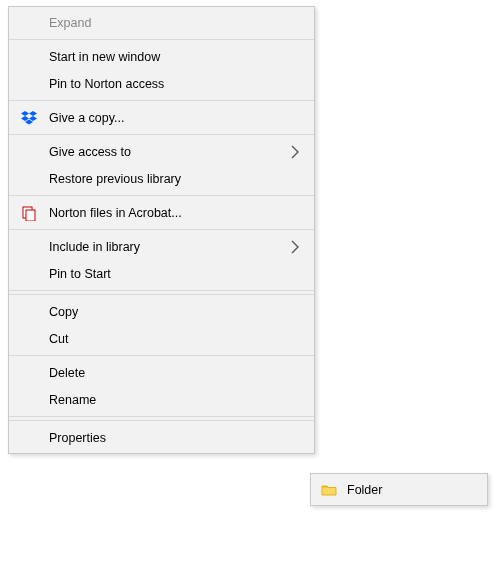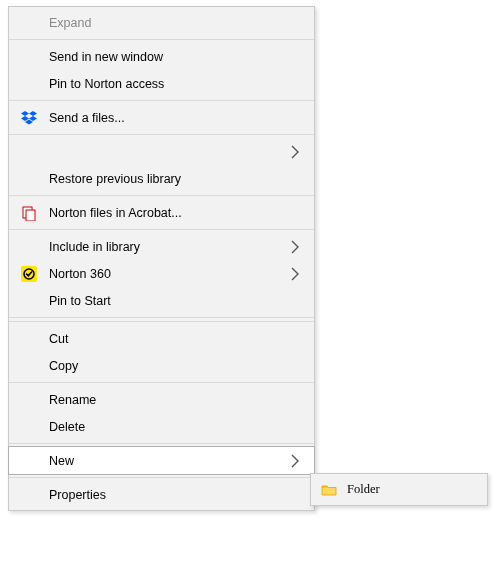--- a/index.html
+++ b/index.html
@@ -23,21 +23,20 @@
     padding: 2px 0;
     box-shadow: 2px 2px 4px rgba(0,0,0,0.15);
   }
   .menu .item {
     display: flex;
     align-items: center;
     height: 27px;
     padding: 0 10px 0 0;
     position: relative;
     box-sizing: border-box;
-    justify-content: flex-end;
   }
   .menu .item .icon-slot {
     width: 40px;
     display: flex;
     align-items: center;
     justify-content: center;
     flex: none;
   }
   .menu .item .label {
     flex: 1;
@@ -65,21 +64,20 @@
     height: 29px;
   }
   .submenu {
     position: absolute;
     left: 308px;
     width: 176px;
     background: #f2f2f2;
     border: 1px solid #c9c9c9;
     padding: 2px 0;
     box-shadow: 2px 2px 4px rgba(0,0,0,0.15);
-    font-family: Liberation Serif, serif;
   }
   .submenu .item {
     display: flex;
     align-items: center;
     height: 27px;
     padding: 0 10px 0 0;
   }
   .submenu .item .icon-slot {
     width: 36px;
     display: flex;
@@ -99,21 +97,21 @@
 
   <div class="item disabled">
     <span class="icon-slot"></span>
     <span class="label">Expand</span>
   </div>
 
   <div class="sep"></div>
 
   <div class="item">
     <span class="icon-slot"></span>
-    <span class="label">Send in new window</span>
+    <span class="label">Start in new window</span>
   </div>
 
   <div class="item">
     <span class="icon-slot"></span>
     <span class="label">Pin to Norton access</span>
   </div>
 
   <div class="sep"></div>
 
   <div class="item">
@@ -121,27 +119,28 @@
       <svg width="16" height="16" viewBox="0 0 16 16">
         <g fill="#0061ff">
           <polygon points="4,1 8,3.5 4,6 0,3.5"></polygon>
           <polygon points="12,1 16,3.5 12,6 8,3.5"></polygon>
           <polygon points="4,6 8,8.5 4,11 0,8.5"></polygon>
           <polygon points="12,6 16,8.5 12,11 8,8.5"></polygon>
           <polygon points="8,9.5 12,12 8,14.5 4,12"></polygon>
         </g>
       </svg>
     </span>
-    <span class="label">Send a files...</span>
-  </div>
-
-  <div class="sep"></div>
-
-  <div class="item">
-    <span class="icon-slot"></span>
+    <span class="label">Give a copy...</span>
+  </div>
+
+  <div class="sep"></div>
+
+  <div class="item">
+    <span class="icon-slot"></span>
+    <span class="label">Give access to</span>
     <span class="chevron">
       <svg width="10" height="14" viewBox="0 0 10 14">
           <path d="M2 1 L8 7 L2 13" fill="none" stroke="#555" stroke-width="1.4"></path>
         </svg>
     </span>
   </div>
 
   <div class="item">
     <span class="icon-slot"></span>
     <span class="label">Restore previous library</span>
@@ -164,79 +163,55 @@
   <div class="item">
     <span class="icon-slot"></span>
     <span class="label">Include in library</span>
     <span class="chevron">
       <svg width="10" height="14" viewBox="0 0 10 14">
           <path d="M2 1 L8 7 L2 13" fill="none" stroke="#555" stroke-width="1.4"></path>
         </svg>
     </span>
   </div>
 
-  <div class="item">
-    <span class="icon-slot">
-      <svg width="16" height="16" viewBox="0 0 16 16">
-        <rect x="0" y="0" width="16" height="16" rx="2" fill="#ffe600"></rect>
-        <circle cx="8" cy="8" r="5" fill="none" stroke="#000" stroke-width="1.6"></circle>
-        <path d="M5.5 8 L7.3 9.8 L10.5 6" fill="none" stroke="#000" stroke-width="1.6" stroke-linecap="round"></path>
-      </svg>
-    </span>
-    <span class="label">Norton 360</span>
-    <span class="chevron">
-      <svg width="10" height="14" viewBox="0 0 10 14">
-          <path d="M2 1 L8 7 L2 13" fill="none" stroke="#555" stroke-width="1.4"></path>
-        </svg>
-    </span>
-  </div>
 
   <div class="item">
     <span class="icon-slot"></span>
     <span class="label">Pin to Start</span>
   </div>
 
   <div class="sep"></div>
 
 
   <div class="sep"></div>
 
   <div class="item">
     <span class="icon-slot"></span>
+    <span class="label">Copy</span>
+  </div>
+
+  <div class="item">
+    <span class="icon-slot"></span>
     <span class="label">Cut</span>
   </div>
 
-  <div class="item">
-    <span class="icon-slot"></span>
-    <span class="label">Copy</span>
-  </div>
-
-  <div class="sep"></div>
+  <div class="sep"></div>
+
+  <div class="item">
+    <span class="icon-slot"></span>
+    <span class="label">Delete</span>
+  </div>
 
   <div class="item">
     <span class="icon-slot"></span>
     <span class="label">Rename</span>
   </div>
 
-  <div class="item">
-    <span class="icon-slot"></span>
-    <span class="label">Delete</span>
-  </div>
-
-  <div class="sep"></div>
-
-  <div class="item selected" id="new-item">
-    <span class="icon-slot"></span>
-    <span class="label">New</span>
-    <span class="chevron">
-      <svg width="10" height="14" viewBox="0 0 10 14">
-          <path d="M2 1 L8 7 L2 13" fill="none" stroke="#555" stroke-width="1.4"></path>
-        </svg>
-    </span>
-  </div>
+  <div class="sep"></div>
+
 
   <div class="sep"></div>
 
   <div class="item">
     <span class="icon-slot"></span>
     <span class="label">Properties</span>
   </div>
 
 </div>
 

